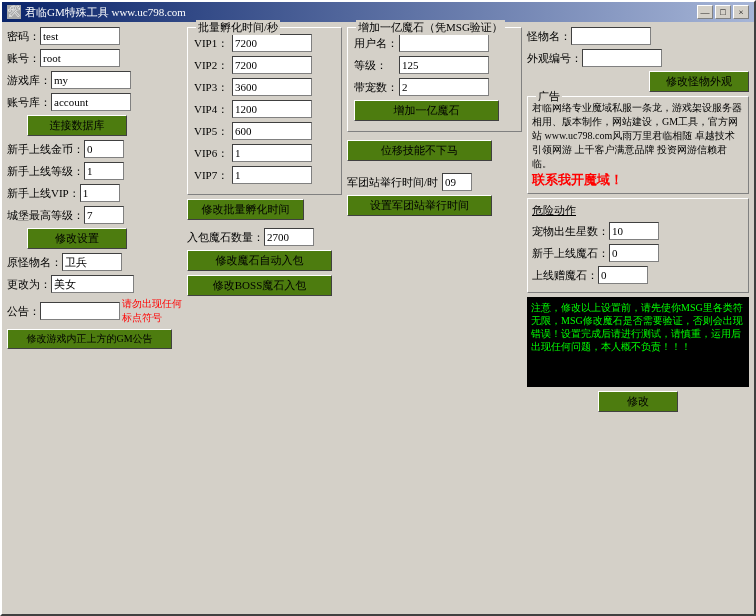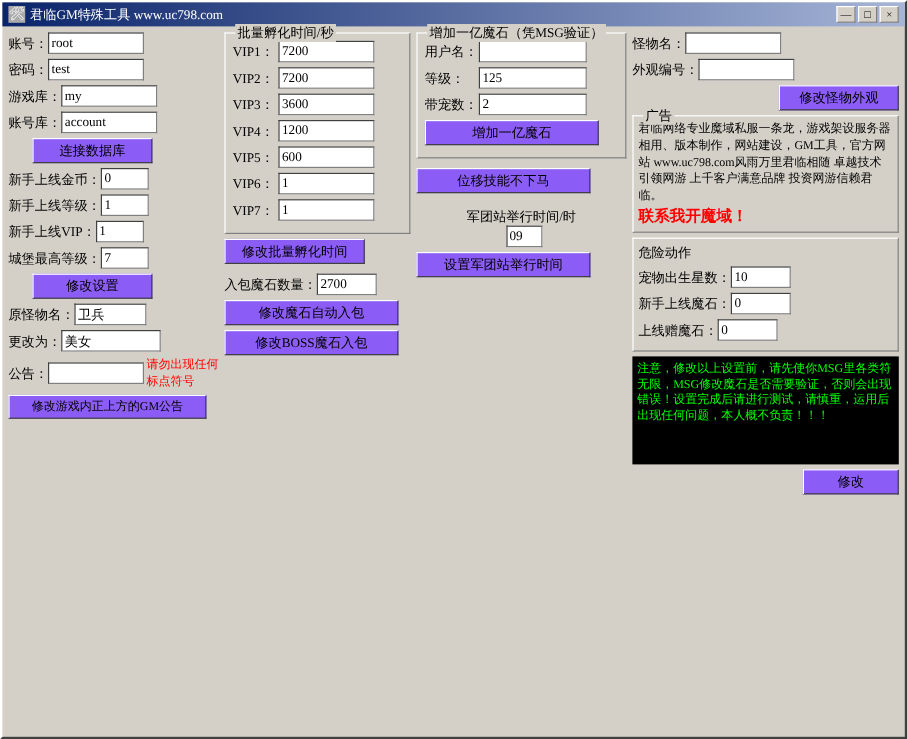--- a/index.html
+++ b/index.html
@@ -86,21 +86,21 @@
       border: 1px solid #808080;
       border-top-color: #404040;
       border-left-color: #404040;
       background: white;
       font-size: 11px;
       font-family: "SimSun", serif;
       padding: 1px 2px;
       height: 18px;
     }
     .btn {
-      background: #8b5cf6;
+      background: #4d7c0f;
       border: 1px solid #fff;
       border-right-color: #404040;
       border-bottom-color: #404040;
       padding: 2px 6px;
       font-size: 11px;
       font-family: "SimSun", serif;
       cursor: pointer;
       white-space: nowrap;
     }
 
@@ -130,20 +130,21 @@
       color: #00ff00;
       font-size: 10px;
       line-height: 1.3;
       padding: 4px;
       height: 90px;
       overflow: hidden;
     }
     .dangerous-title {
       font-size: 11px;
       margin-bottom: 4px;
+      text-decoration: underline;
     }
   </style>
 </head>
 <body>
 
 <div class="window">
   <div class="titlebar">
     <div class="titlebar-left">
       <span class="titlebar-icon">🛠</span>
       <span>君临GM特殊工具 www.uc798.com</span>
@@ -152,26 +153,26 @@
       <div class="titlebar-btn">—</div>
       <div class="titlebar-btn">□</div>
       <div class="titlebar-btn">×</div>
     </div>
   </div>
 
   <div class="content">
 
     <div class="col-left">
       <div class="row">
+        <span class="label">密码：</span>
+        <input type="text" style="width: 80px;" value="test">
+      </div>
+      <div class="row">
         <span class="label">账号：</span>
         <input type="text" style="width: 80px;" value="root">
-      </div>
-      <div class="row">
-        <span class="label">密码：</span>
-        <input type="text" style="width: 80px;" value="test">
       </div>
       <div class="row">
         <span class="label">游戏库：</span>
         <input type="text" style="width: 80px;" value="my">
       </div>
       <div class="row">
         <span class="label">账号库：</span>
         <input type="text" style="width: 80px;" value="account">
       </div>
       <div class="row">
@@ -276,21 +277,21 @@
           <span class="label" style="width:45px;">带宠数：</span>
           <input type="text" style="width: 90px;" value="2">
         </div>
         <div class="row" style="margin-top:4px;">
           <button class="btn" style="width:145px;">增加一亿魔石</button>
         </div>
       </div>
       <div class="row" style="margin-top:8px;">
         <button class="btn" style="width:145px;">位移技能不下马</button>
       </div>
-      <div class="row" style="margin-top:12px;flex-direction:column;">
+      <div class="row" style="margin-top:12px;">
         <span class="label">军团站举行时间/时</span>
         <input type="text" style="width: 30px; margin-left: 4px;" value="09">
       </div>
       <div class="row">
         <button class="btn" style="width:145px;">设置军团站举行时间</button>
       </div>
     </div>
 
     <div class="col-right">
       <div class="row">
@@ -324,18 +325,18 @@
         <div class="row">
           <span class="label">上线赠魔石：</span>
           <input type="text" style="width: 50px;" value="0">
         </div>
       </div>
 
       <div class="warning-box">
         <span>注意，修改以上设置前，请先使你MSG里各类符无限，MSG修改魔石是否需要验证，否则会出现错误！设置完成后请进行测试，请慎重，运用后出现任何问题，本人概不负责！！！</span>
       </div>
 
-      <div class="row" style="margin-top:4px;justify-content:flex-end;">
+      <div class="row" style="margin-top:4px;justify-content:center;">
         <button class="btn" style="width:80px;">修改</button>
       </div>
     </div>
   </div>
 </div>
 
 </body></html>

